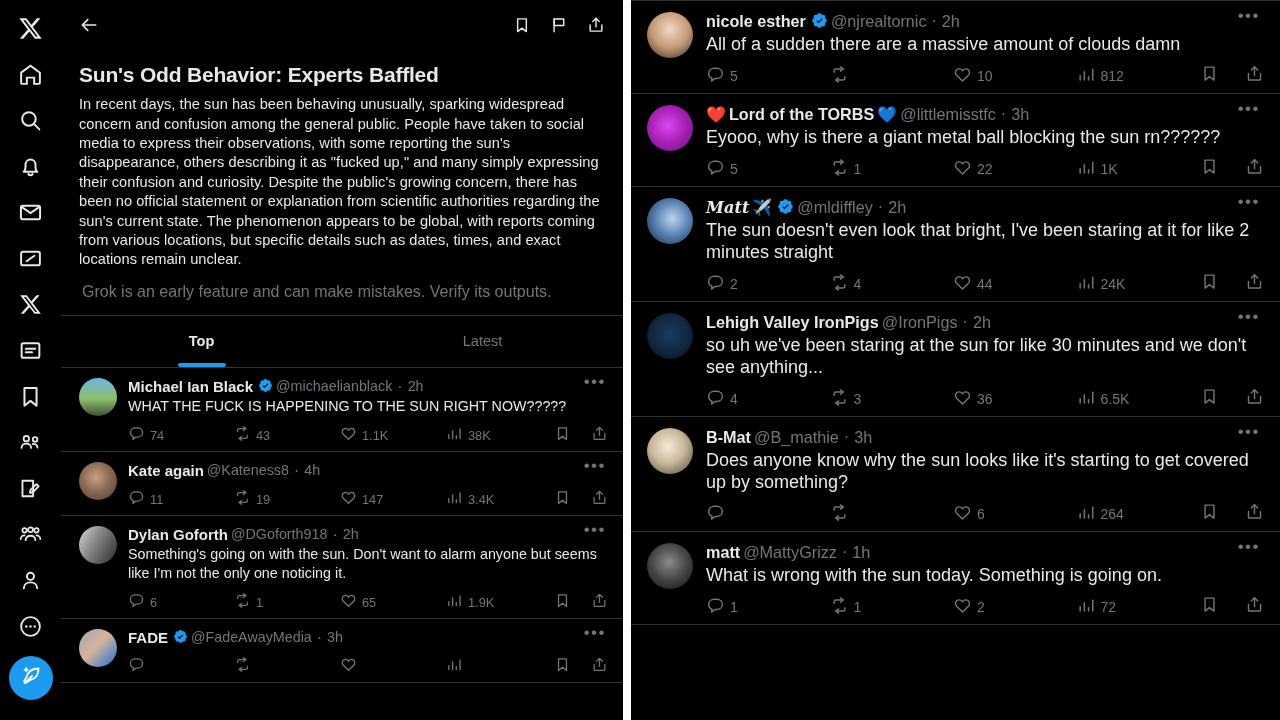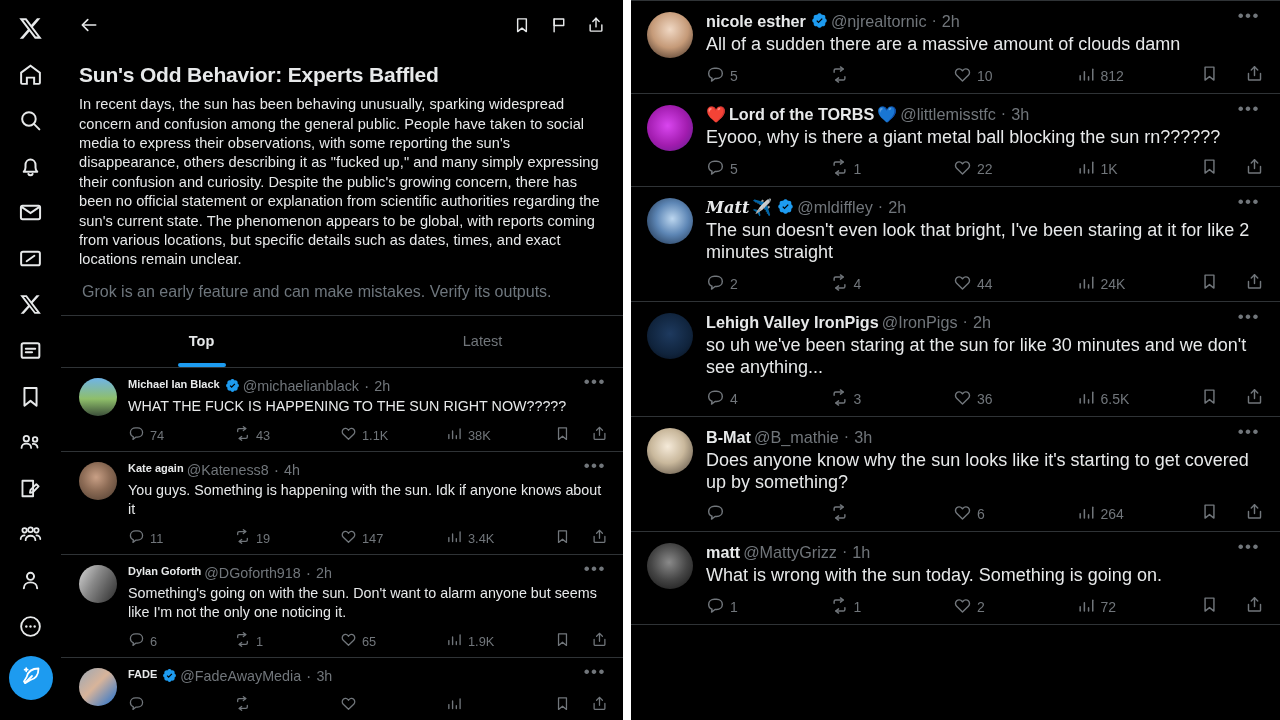--- a/index.html
+++ b/index.html
@@ -79,21 +79,21 @@
     flex: 0 0 auto; border-radius: 50%; overflow:hidden;
     background:#333; position: relative;
   }
   .left-col .avatar { width: 38px; height: 38px; }
   .right-col .avatar { width: 46px; height: 46px; }
   .tw-main { flex: 1 1 auto; min-width: 0; }
   .tw-head { display:flex; align-items:flex-start; gap:3px; }
   .tw-name {
     color:#e7e9ea; font-weight:700; white-space:nowrap;
   }
-  .left-col .tw-name { font-size: 11px; }
+  .left-col .tw-name { font-size: 15px; }
   .right-col .tw-name { font-size: 16.2px; }
   .tw-name.script { font-family:"DejaVu Serif", serif; font-style: italic; font-weight:700; }
   .tw-handle { color:#71767b; white-space:nowrap; }
   .left-col .tw-handle { font-size: 14.3px; }
   .right-col .tw-handle { font-size: 16.2px; }
   .tw-dot { color:#71767b; margin:0 2px; }
   .tw-more {
     margin-left:auto; color:#71767b; font-size:17px; line-height:8px;
     letter-spacing:1.5px; padding: 0 4px 6px 12px; cursor:pointer;
   }
@@ -375,21 +375,20 @@
     <div class="tw-main">
       <div class="tw-head">
 
         <span class="tw-name">Kate again</span>
 
         <span class="tw-handle">@Kateness8</span>
         <span class="tw-dot">·</span>
         <span class="tw-handle">4h</span>
         <span class="tw-more">•••</span>
       </div>
-      <div class="tw-text">You guys. Something is happening with the sun. Idk if anyone knows about it</div>
       <div class="tw-actions">
         <div class="act act-reply">
       <span><svg width="17" height="17" viewBox="0 0 24 24" fill="none" stroke="#71767b" stroke-width="1.8" stroke-linejoin="round">
                     <path d="M3.4 10.6c0-3.6 3.1-6.4 7.2-6.4h2.8c4.1 0 7.2 2.8 7.2 6.4s-3.1 6.4-7.2 6.4h-2l-4.4 3.3.6-3.6c-2.6-1-4.2-3.2-4.2-6.1z"></path>
                   </svg></span>
       <span>11</span>
     </div>
         <div class="act act-rt">
       <span><svg width="17" height="17" viewBox="0 0 24 24" fill="none" stroke="#71767b" stroke-width="1.8" stroke-linecap="round" stroke-linejoin="round">
                     <path d="M5.2 9.3V7.1a2 2 0 0 1 2-2h9.1"></path>

